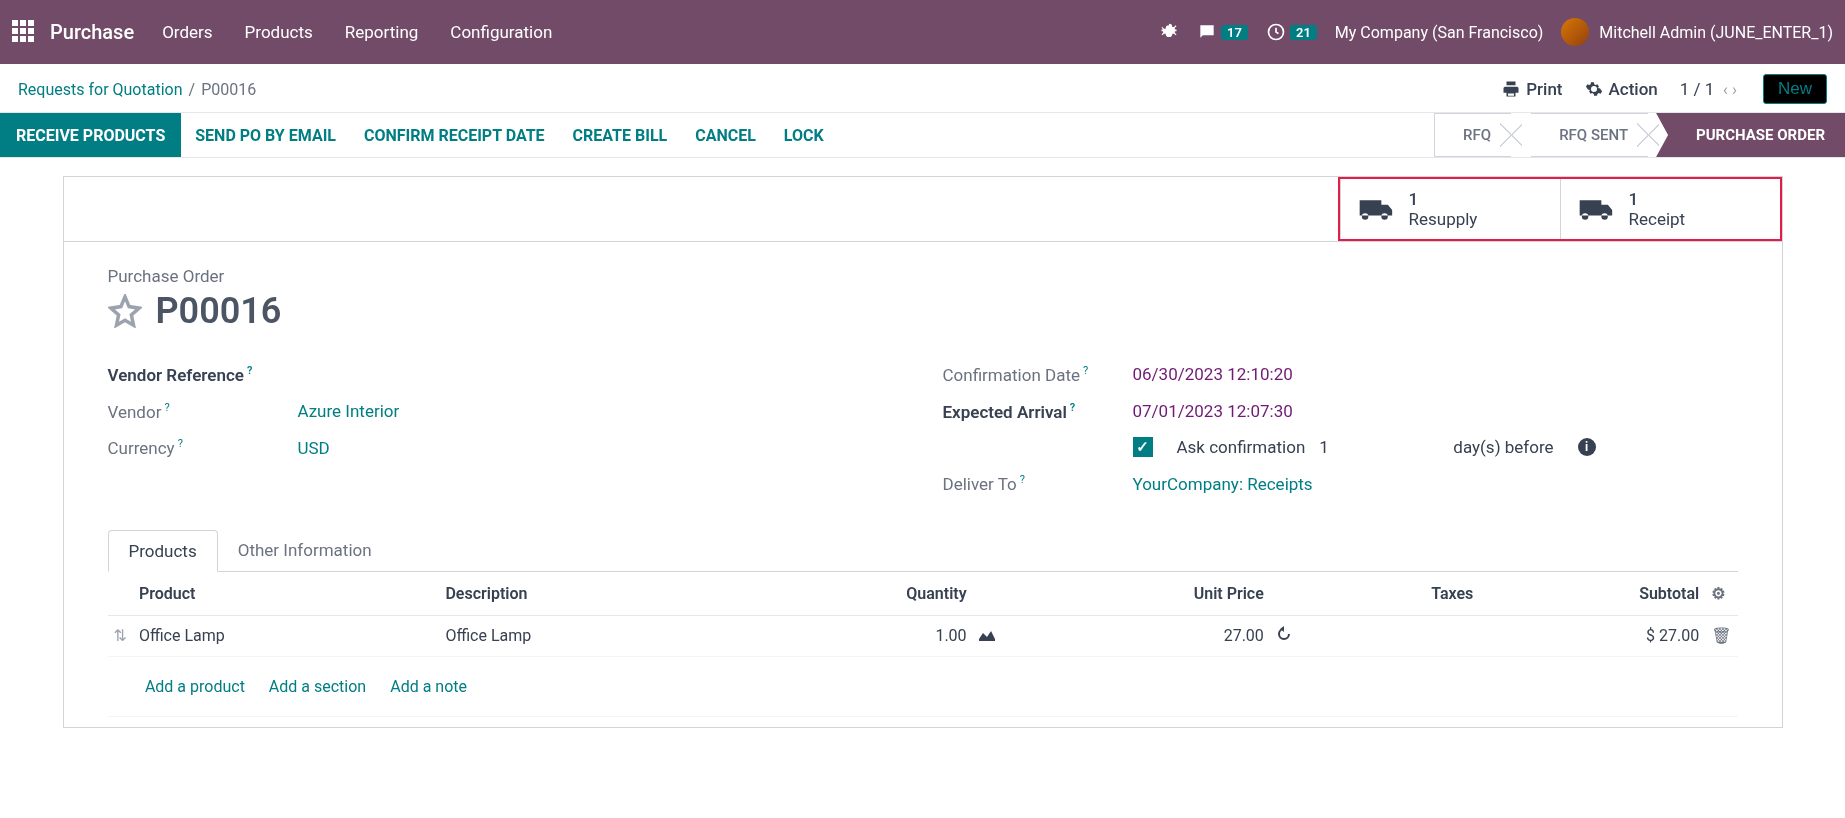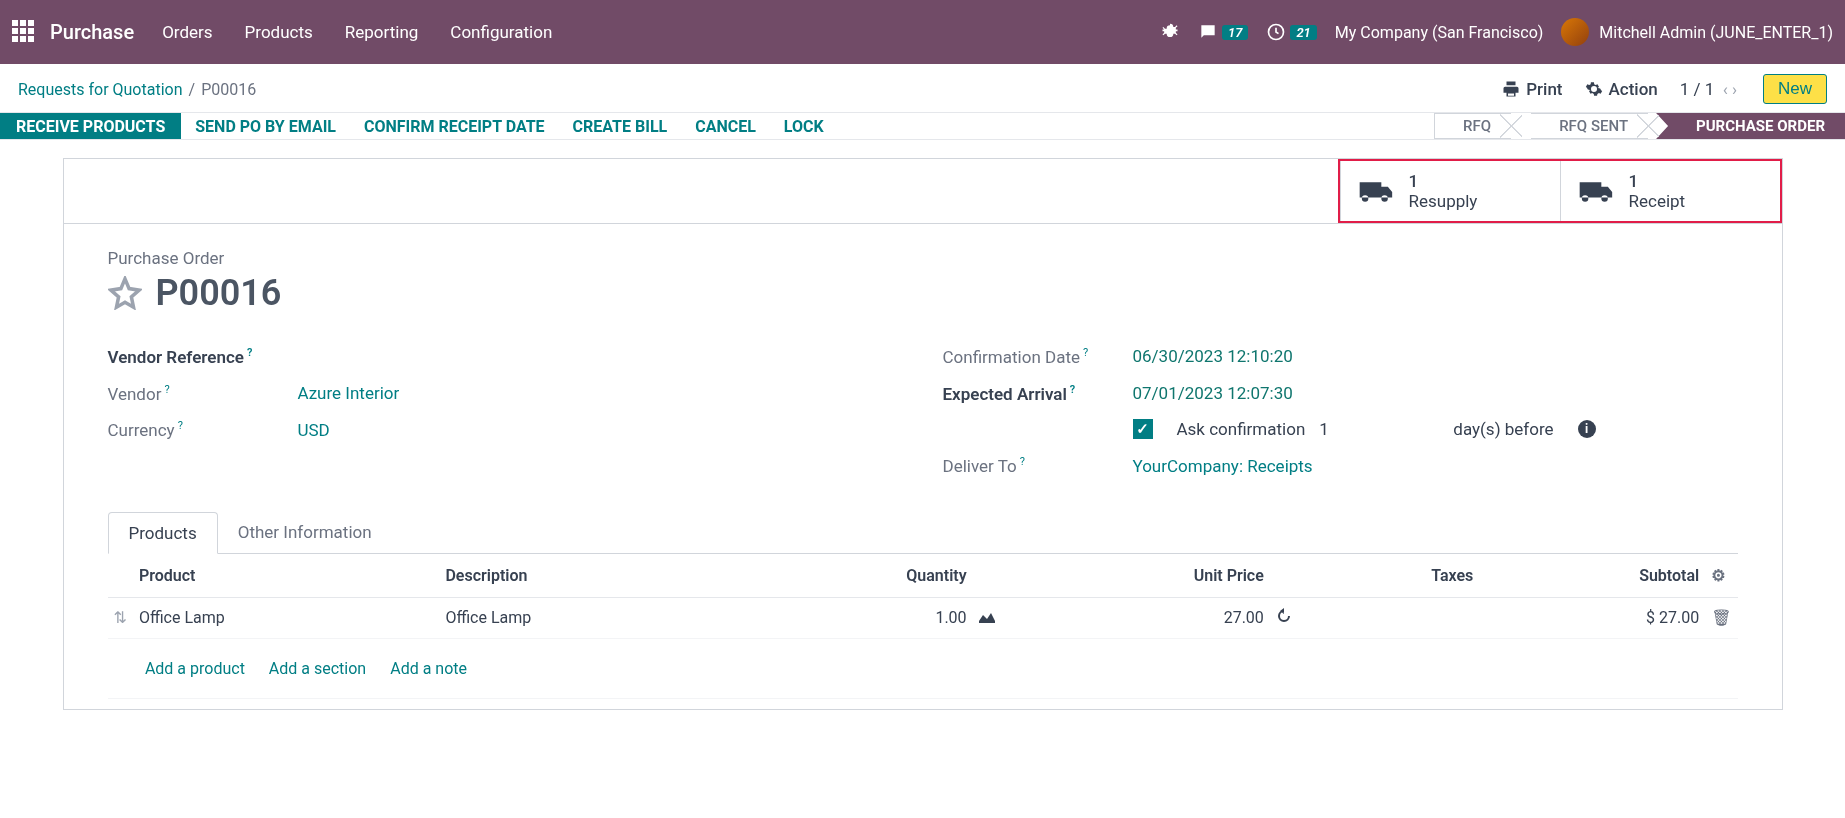--- a/index.html
+++ b/index.html
@@ -5,36 +5,36 @@
   * { box-sizing: border-box; margin: 0; padding: 0; }
   body { font-family: -apple-system, BlinkMacSystemFont, "Segoe UI", Roboto, sans-serif; font-size: 14px; color: #374151; background: #fff; width: 1845px; }
   
   
   .topnav { background: #714B67; height: 64px; display: flex; align-items: center; color: #fff; padding: 0 12px; }
   .apps-icon { width: 24px; height: 24px; display: grid; grid-template-columns: repeat(3,6px); grid-template-rows: repeat(3,6px); gap: 2px; margin-right: 14px; }
   .apps-icon span { background: #fff; }
   .app-name { font-size: 20px; font-weight: 500; margin-right: 28px; }
   .topnav .menu { display: flex; gap: 32px; font-size: 17px; }
   .topnav .right { margin-left: auto; display: flex; align-items: center; gap: 18px; font-size: 16px; }
-  .badge-count { background: #017e84; border-radius: 3px; padding: 0 6px; font-size: 13px; font-weight: 600; font-style: italic; }
+  .badge-count { background: #017e84; border-radius: 3px; padding: 0 6px; font-size: 13px; font-weight: 600; }
   .topnav svg { fill: #fff; }
   .avatar { width: 28px; height: 28px; border-radius: 50%; background: linear-gradient(135deg,#d97706,#92400e); margin-right: 6px; }
   .icon-wrap { display: flex; align-items: center; gap: 4px; }
 
   
   .cp { display: flex; align-items: center; padding: 10px 18px 8px 18px; }
   .breadcrumb { font-size: 16px; color: #6b7280; display: flex; gap: 6px; align-items: center; }
   .breadcrumb a { color: #017e84; text-decoration: none; }
   .cp-right { margin-left: auto; display: flex; align-items: center; gap: 22px; font-size: 17px; color: #374151; }
-  .cp-right .btn-new { border: 1.5px solid #017e84; color: #017e84; background: #fde047; padding: 4px 14px; font-size: 17px; border-radius: 3px; font-weight: 500; }
+  .cp-right .btn-new { border: 1.5px solid #017e84; color: #017e84; background: #000000; padding: 4px 14px; font-size: 17px; border-radius: 3px; font-weight: 500; }
   .pager-arrows { color: #9ca3af; letter-spacing: 4px; }
   .cp-right .icon-btn { display: flex; align-items: center; gap: 6px; cursor: pointer; font-weight: 500;}
 
   
-  .actionbar { display: flex; align-items: stretch; height: 28px; border-top: 1px solid #e5e7eb; border-bottom: 1px solid #e5e7eb; }
+  .actionbar { display: flex; align-items: stretch; height: 46px; border-top: 1px solid #e5e7eb; border-bottom: 1px solid #e5e7eb; }
   .actionbar .btn-primary { background: #017e84; color: #fff; font-weight: 700; padding: 0 16px; display: flex; align-items: center; font-size: 16px; }
   .actionbar .btn-sec { color: #017e84; font-weight: 700; padding: 0 14px; display: flex; align-items: center; font-size: 16px; }
   .statusbar { margin-left: auto; display: flex; align-items: stretch; }
   .status-step { position: relative; padding: 0 20px 0 28px; display: flex; align-items: center; color: #6b7280; font-size: 15px; font-weight: 500;  border-top:1px solid #d1d5db;border-bottom:1px solid #d1d5db;margin-left:20px;}
   .status-step::after { content:""; position:absolute; right:-11px; top:0; bottom:0; width:22px; background: linear-gradient(135deg, transparent 49%, #d1d5db 50%, #d1d5db 52%, transparent 53%), linear-gradient(45deg, transparent 49%, #d1d5db 50%, #d1d5db 52%, transparent 53%); z-index:1;}
   .status-step.first { border-left:1px solid #d1d5db;}
   .status-step.active { background: #714B67; color: #fff; font-weight: 700; border-color:#714B67;}
   .status-step.active::before { content:""; position:absolute; left:-12px; top:-1px; bottom:-1px; width:24px; background:#714B67; clip-path: polygon(0 0, 100% 0, 100% 100%, 0 100%, 50% 50%);}
   .status-step.active::after{display:none;}
 
@@ -53,21 +53,21 @@
   .title-row{display:flex;align-items:center;gap:14px;margin-top:4px;}
   .star{width:34px;height:34px;fill:none;stroke:#9ca3af;stroke-width:2.5;}
   .po-num{font-size:36px;font-weight:600;color:#4b5563;}
 
   .fields { display:flex; margin-top:24px; gap:40px;}
   .fcol{flex:1;}
   .frow{display:flex;align-items:center;padding:8px 0;font-size:17px;}
   .flabel{width:190px;color:#6b7280;}
   .flabel.strong{color:#374151;font-weight:600;}
   .flabel sup,.help{color:#017e84;font-size:11px;margin-left:3px;vertical-align:super;}
-  .fval{color:#0f766e;}
+  .fval{color:#701a75;}
   .fval.link{color:#017e84;}
   .chk{width:20px;height:20px;background:#017e84;color:#fff;display:inline-flex;align-items:center;justify-content:center;margin-right:10px;font-size:15px;font-weight:bold;}
   .days-row{display:flex;align-items:center;gap:14px;}
   .days-input{width:120px;text-align:left;}
   .info-icon{width:18px;height:18px;border-radius:50%;background:#374151;color:#fff;display:inline-flex;align-items:center;justify-content:center;font-size:12px;font-weight:bold;margin-left:10px;}
 
   
   .tabs{display:flex;margin-top:28px;border-bottom:1px solid #d1d5db;}
   .tab{padding:10px 20px;font-size:17px;color:#6b7280;cursor:pointer;}
   .tab.active{border:1px solid #d1d5db;border-bottom:1px solid #fff;margin-bottom:-1px;background:#fff;color:#374151;border-radius:4px 4px 0 0;}

